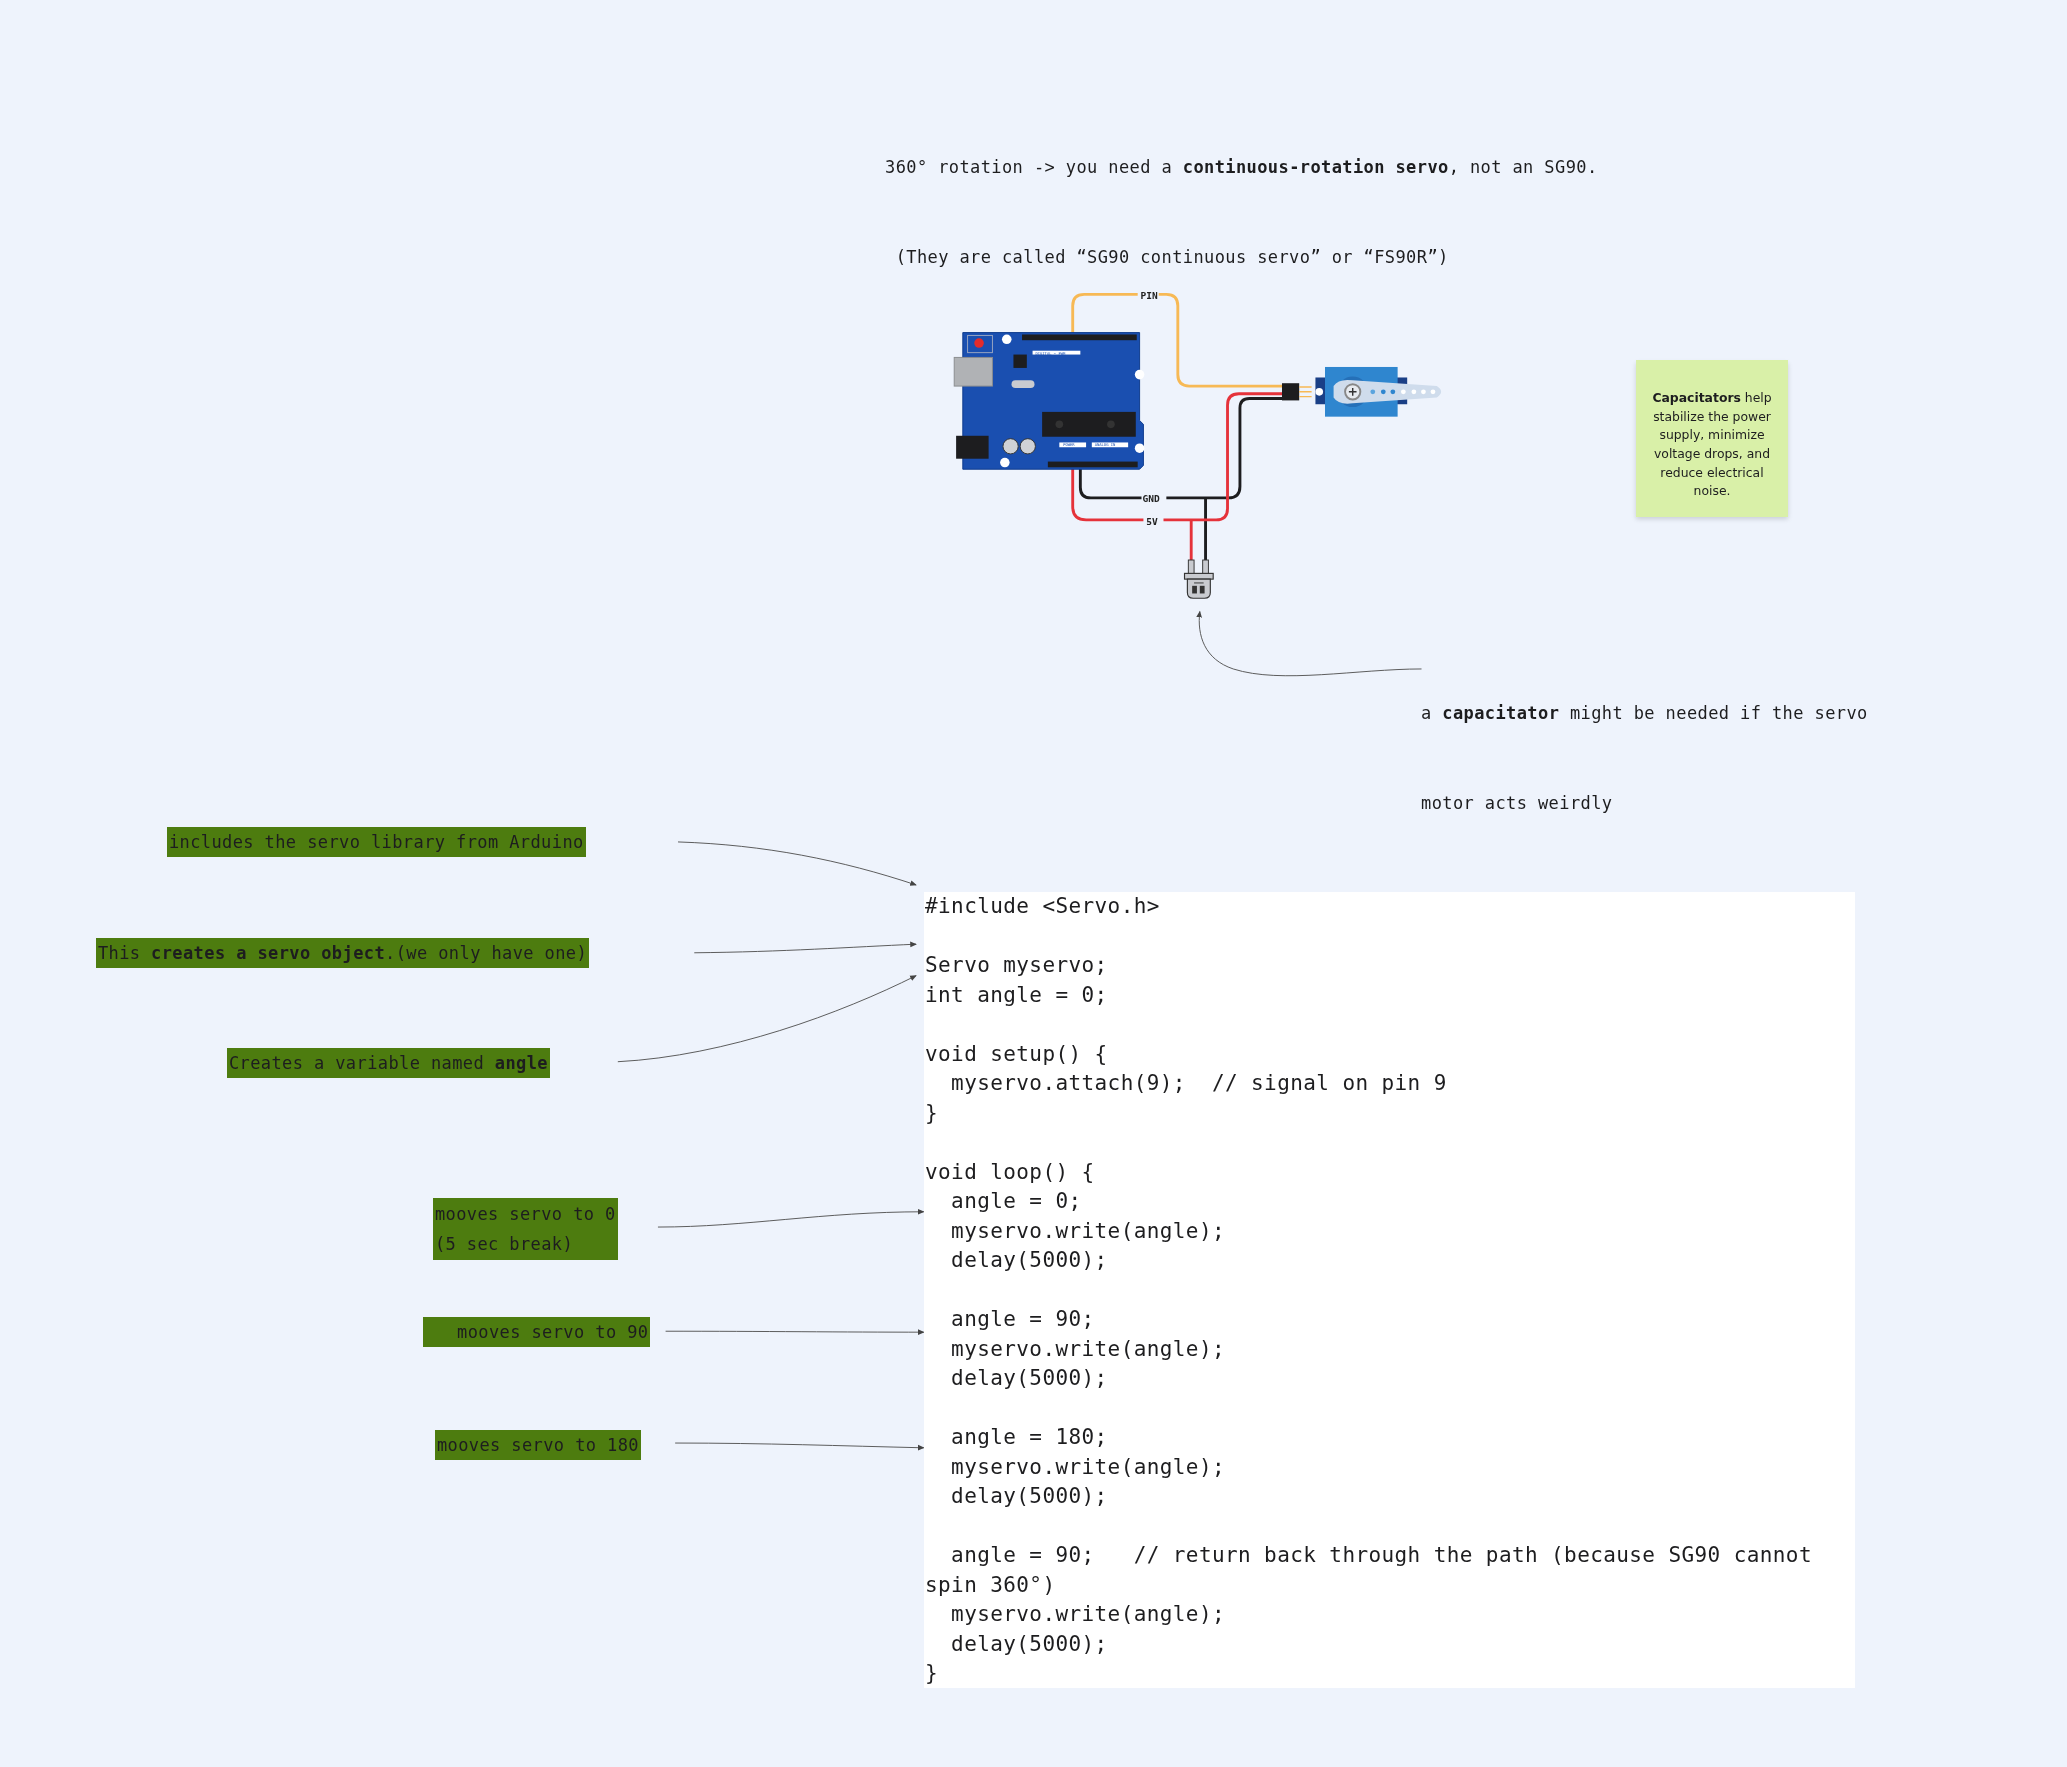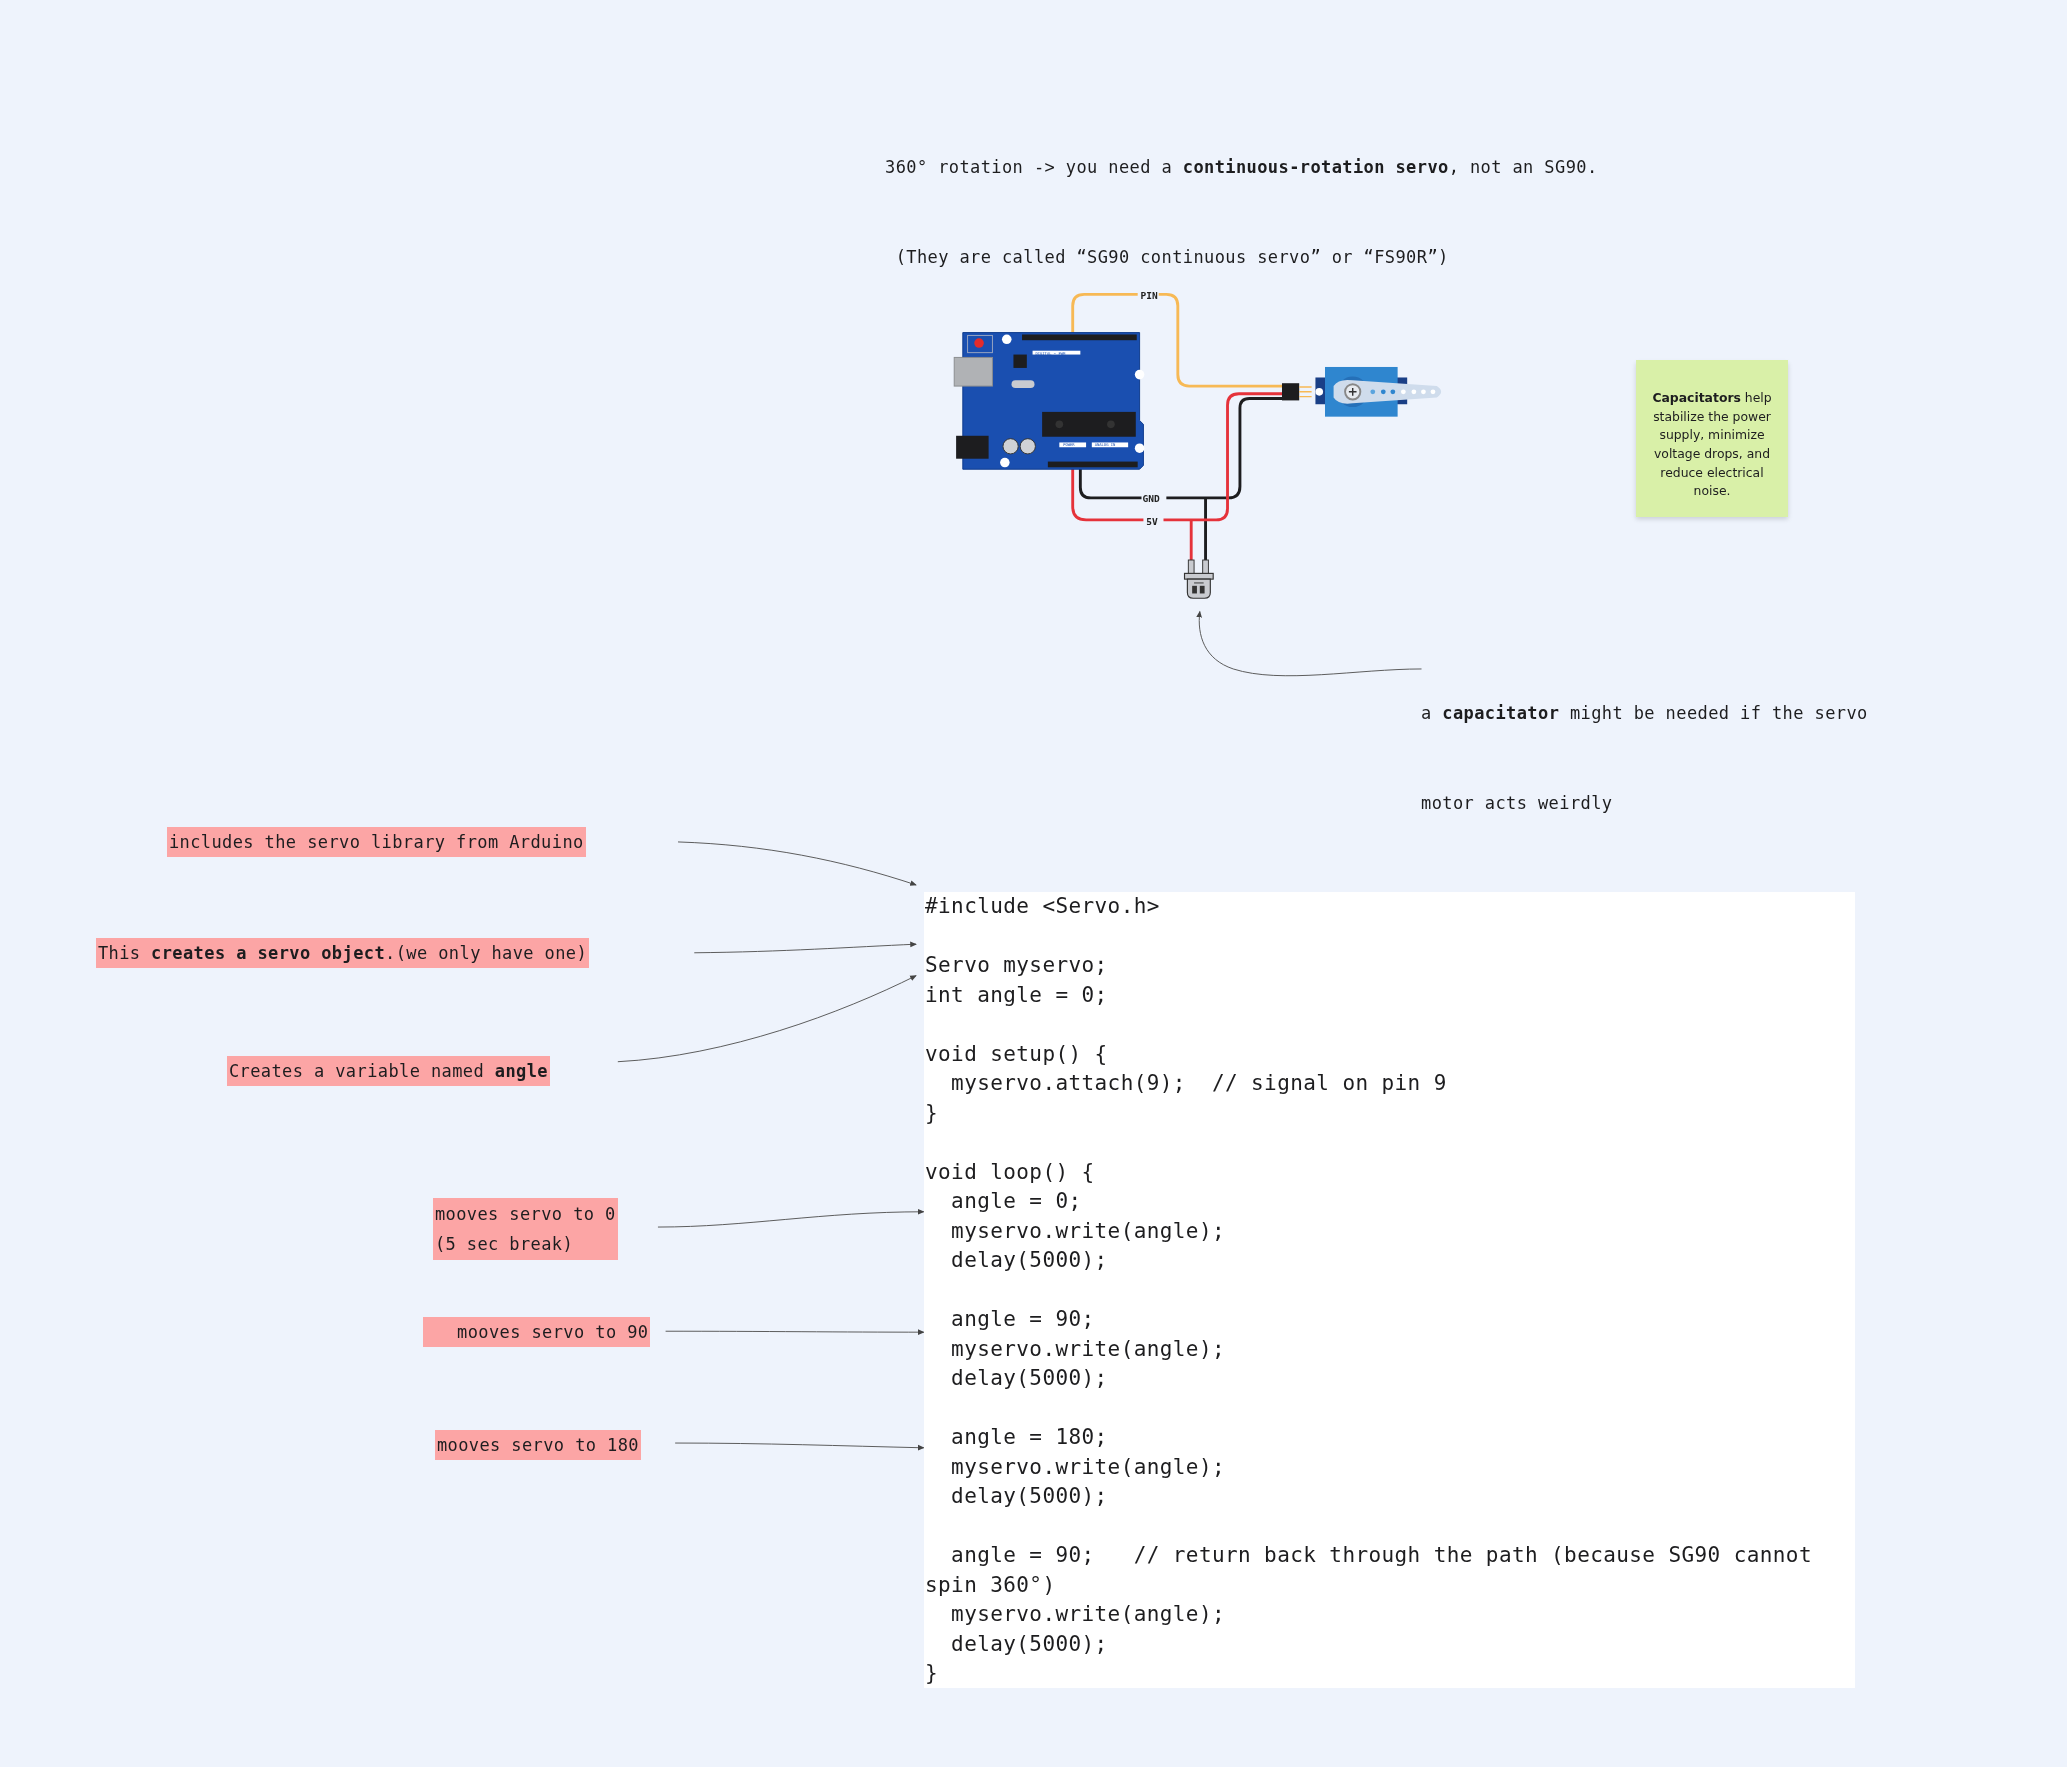--- a/index.html
+++ b/index.html
@@ -9,24 +9,24 @@
     position: relative;
     overflow: hidden;
     font-family: "DejaVu Sans Mono", "Liberation Mono", monospace;
     color: #1d1d1f;
   }
   .abs { position: absolute; }
   .mono { font-family: "DejaVu Sans Mono", "Liberation Mono", monospace; font-size: 17px; line-height: 30px; letter-spacing: 0.4px; white-space: pre; }
   .note-text b, .label b { font-weight: bold; }
   .header-note { left: 885px; top: 92px; }
   .header-note div { height: 30px; }
-  .label { background: #fca5a5; padding: 0 1.9px; }
+  .label { background: #4d7c0f; padding: 0 1.9px; }
   #lbl-include { left: 167px; top: 827px; }
   #lbl-object { left: 96px; top: 938px; }
-  #lbl-angle { left: 227px; top: 1048px; margin-top: 8px; }
+  #lbl-angle { left: 227px; top: 1048px; }
   #lbl-m0 { left: 433px; top: 1198px; line-height: 30px; padding: 1px 1.9px; }
   #lbl-m90 { left: 423px; top: 1317px; padding-left: 34px; }
   #lbl-m180 { left: 423px; top: 1430px; margin-left: 12px; }
   #cap-note { left: 1421px; top: 638px; }
   #cap-note div { height: 30px; }
 
   #code-box {
     left: 924px; top: 868px; width: 931px; height: 796px;
     background: #ffffff;
     margin-top: 24px;

